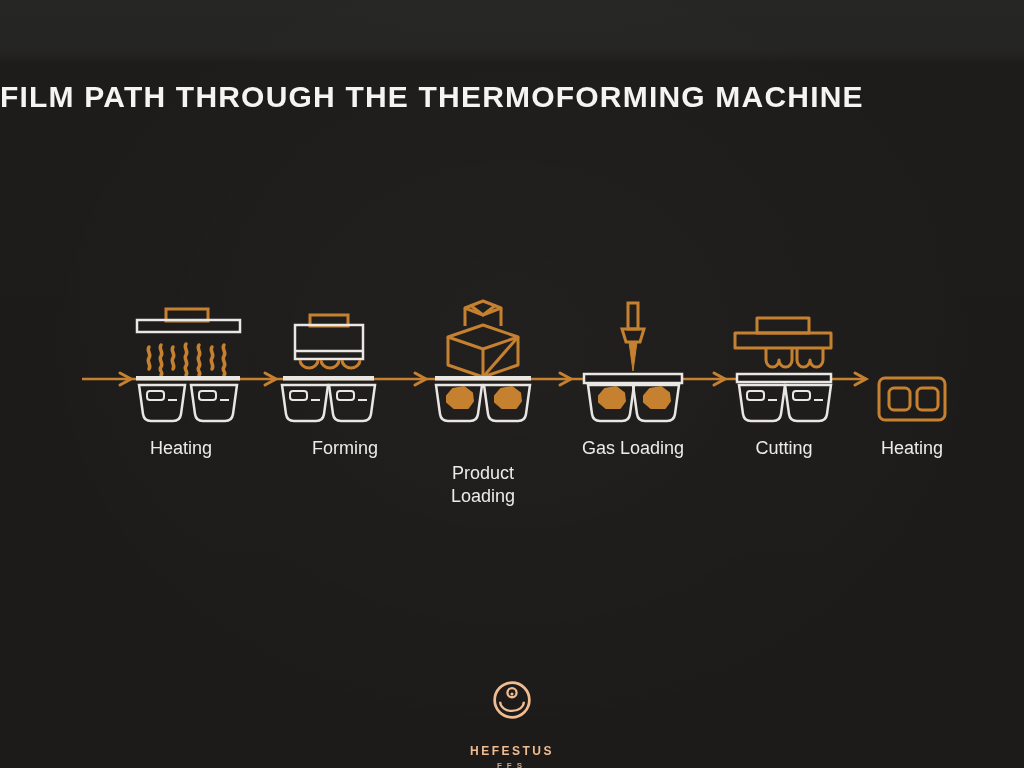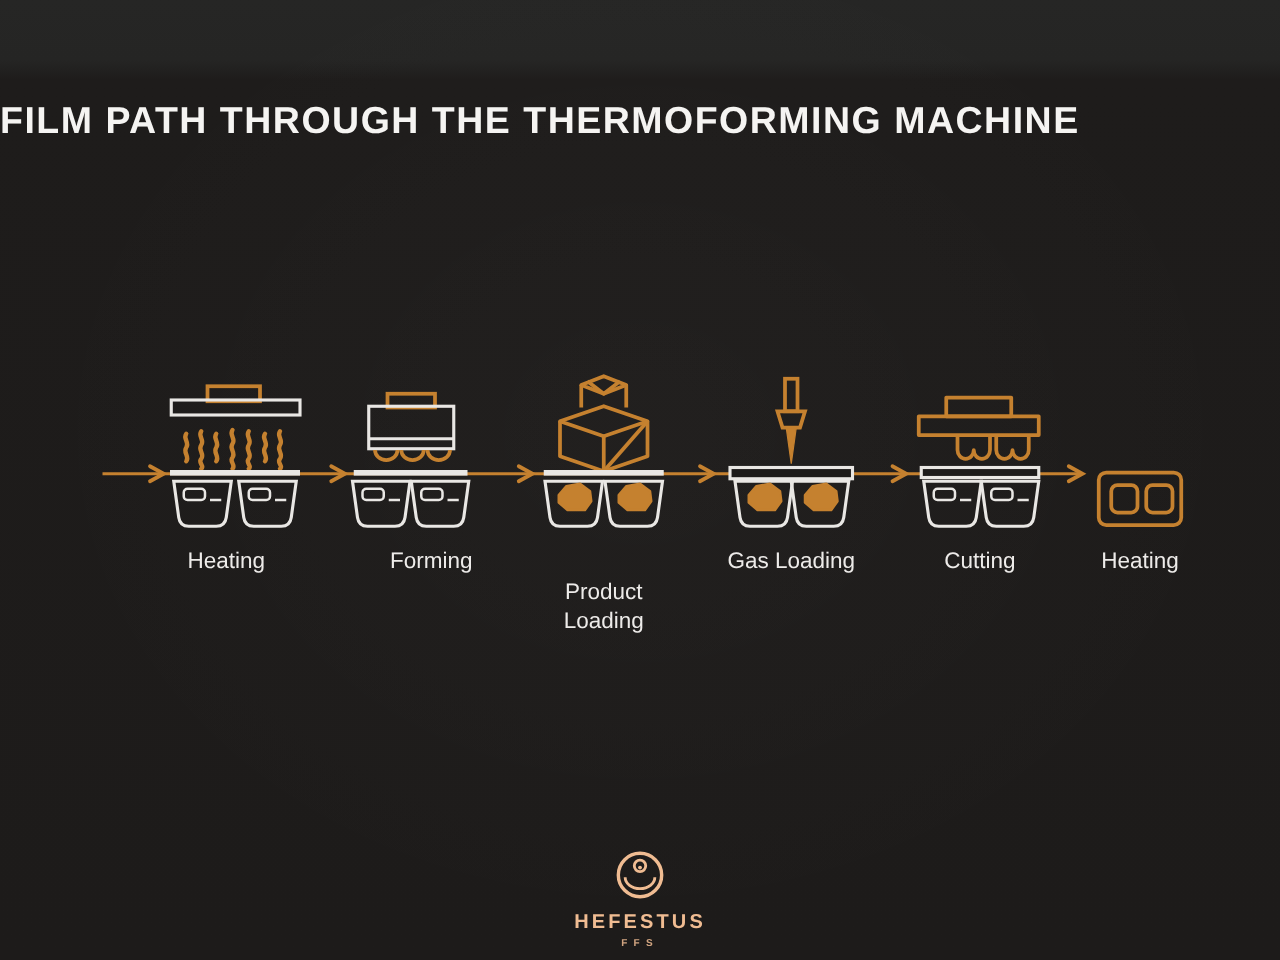--- a/index.html
+++ b/index.html
@@ -29,21 +29,21 @@
   .label{
     position:absolute; top:437px; width:160px;
     color:var(--labelc); font-size:18px; line-height:1.3;
     text-align:center;
   }
   .label.narrow{ width:120px;margin-top:25px; }
   .logo{
     position:absolute; top:679px; left:0; width:100%;
     text-align:center; color:var(--peach);
   }
-  .brand{ font-size:16px; font-weight:700; letter-spacing:2.5px; margin-top:3px; }
+  .brand{ font-size:12px; font-weight:700; letter-spacing:2.5px; margin-top:19px; }
   .brand-sub{ font-size:8px; font-weight:700; letter-spacing:5px; margin-top:3px; opacity:.85; }
 </style>
 </head>
 <body>
 
 <h1 class="title">FILM PATH THROUGH THE THERMOFORMING MACHINE</h1>
 
 <div class="flow">
 <svg width="1024" height="140" viewBox="0 0 1024 140">
 

